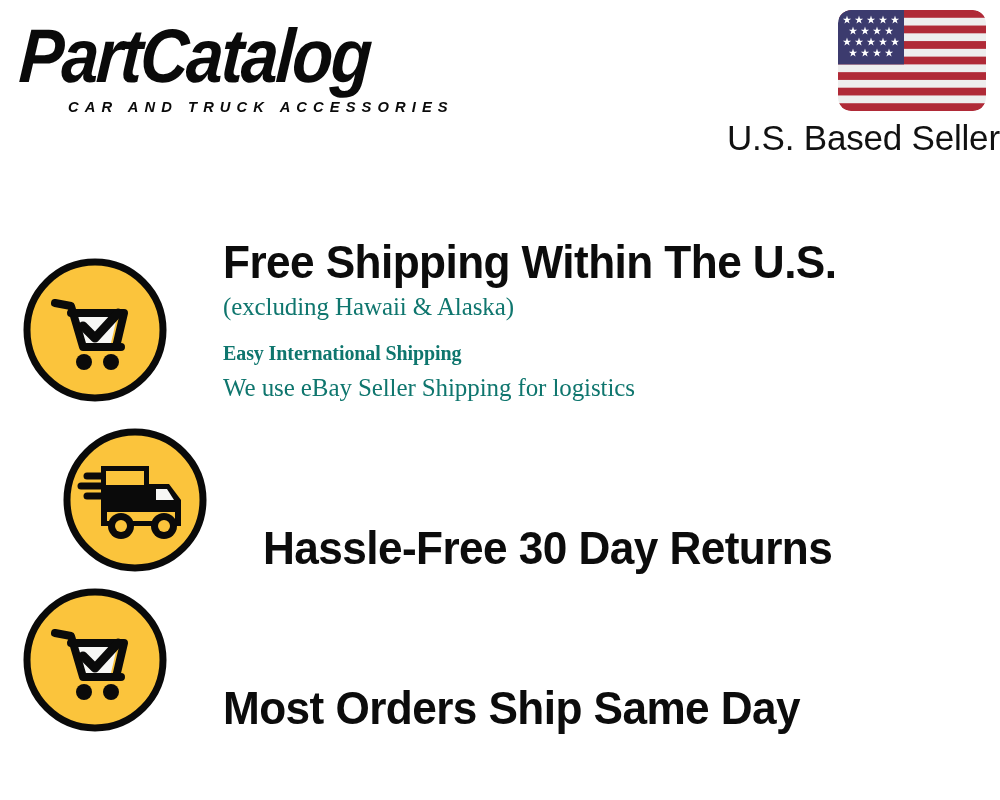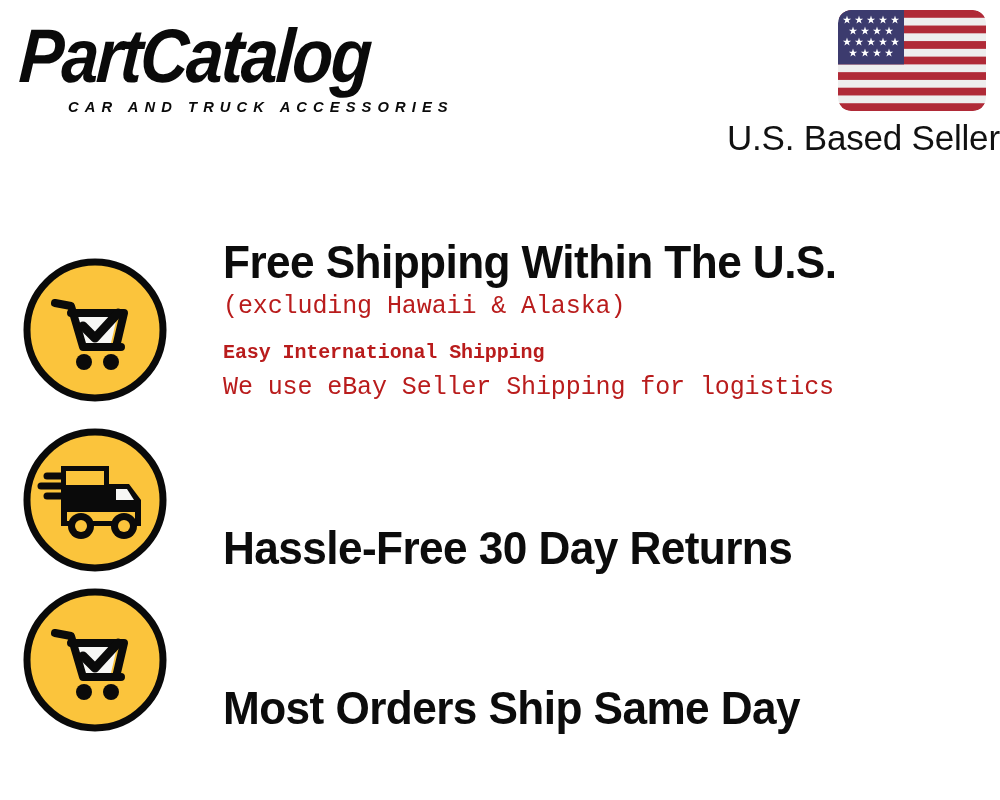--- a/index.html
+++ b/index.html
@@ -92,21 +92,21 @@
     left: 0;
     top: 232px;
     width: 1000px;
   }
   .feature-row {
     position: relative;
     display: flex;
     align-items: flex-end;
   }
   .feature-row.row-shipping { height: 172px; }
-  .feature-row.row-returns  { height: 170px; }
+  .feature-row.row-returns  { height: 170px; padding-left: 40px; }
   .feature-row.row-sameday  { height: 160px; }
 
   .icon-wrap {
     position: relative;
     flex: 0 0 auto;
     width: 190px;
     display: flex;
     justify-content: center;
   }
   .icon-circle {
@@ -132,25 +132,25 @@
     color: #0c0c0c;
     transform: scaleX(0.96);
     transform-origin: left center;
     white-space: nowrap;
   }
   .row-shipping .text-wrap { padding-top: 12px; }
   .row-returns  .text-wrap { padding-top: 55px; }
   .row-sameday  .text-wrap { padding-top: 58px; }
 
   .subline {
-    font-family: Liberation Mono, monospace;
+    font-family: Liberation Serif, serif;
     font-weight: normal;
     font-size: 25px;
     line-height: 32px;
-    color: #b91c1c;
+    color: #0f766e;
     letter-spacing: -0.1px;
     margin-top: 7px;
     white-space: nowrap;
   }
   .subline.strong {
     font-weight: bold;
     font-size: 20px;
     margin-top: 14px;
   }
   .subline.plain {

